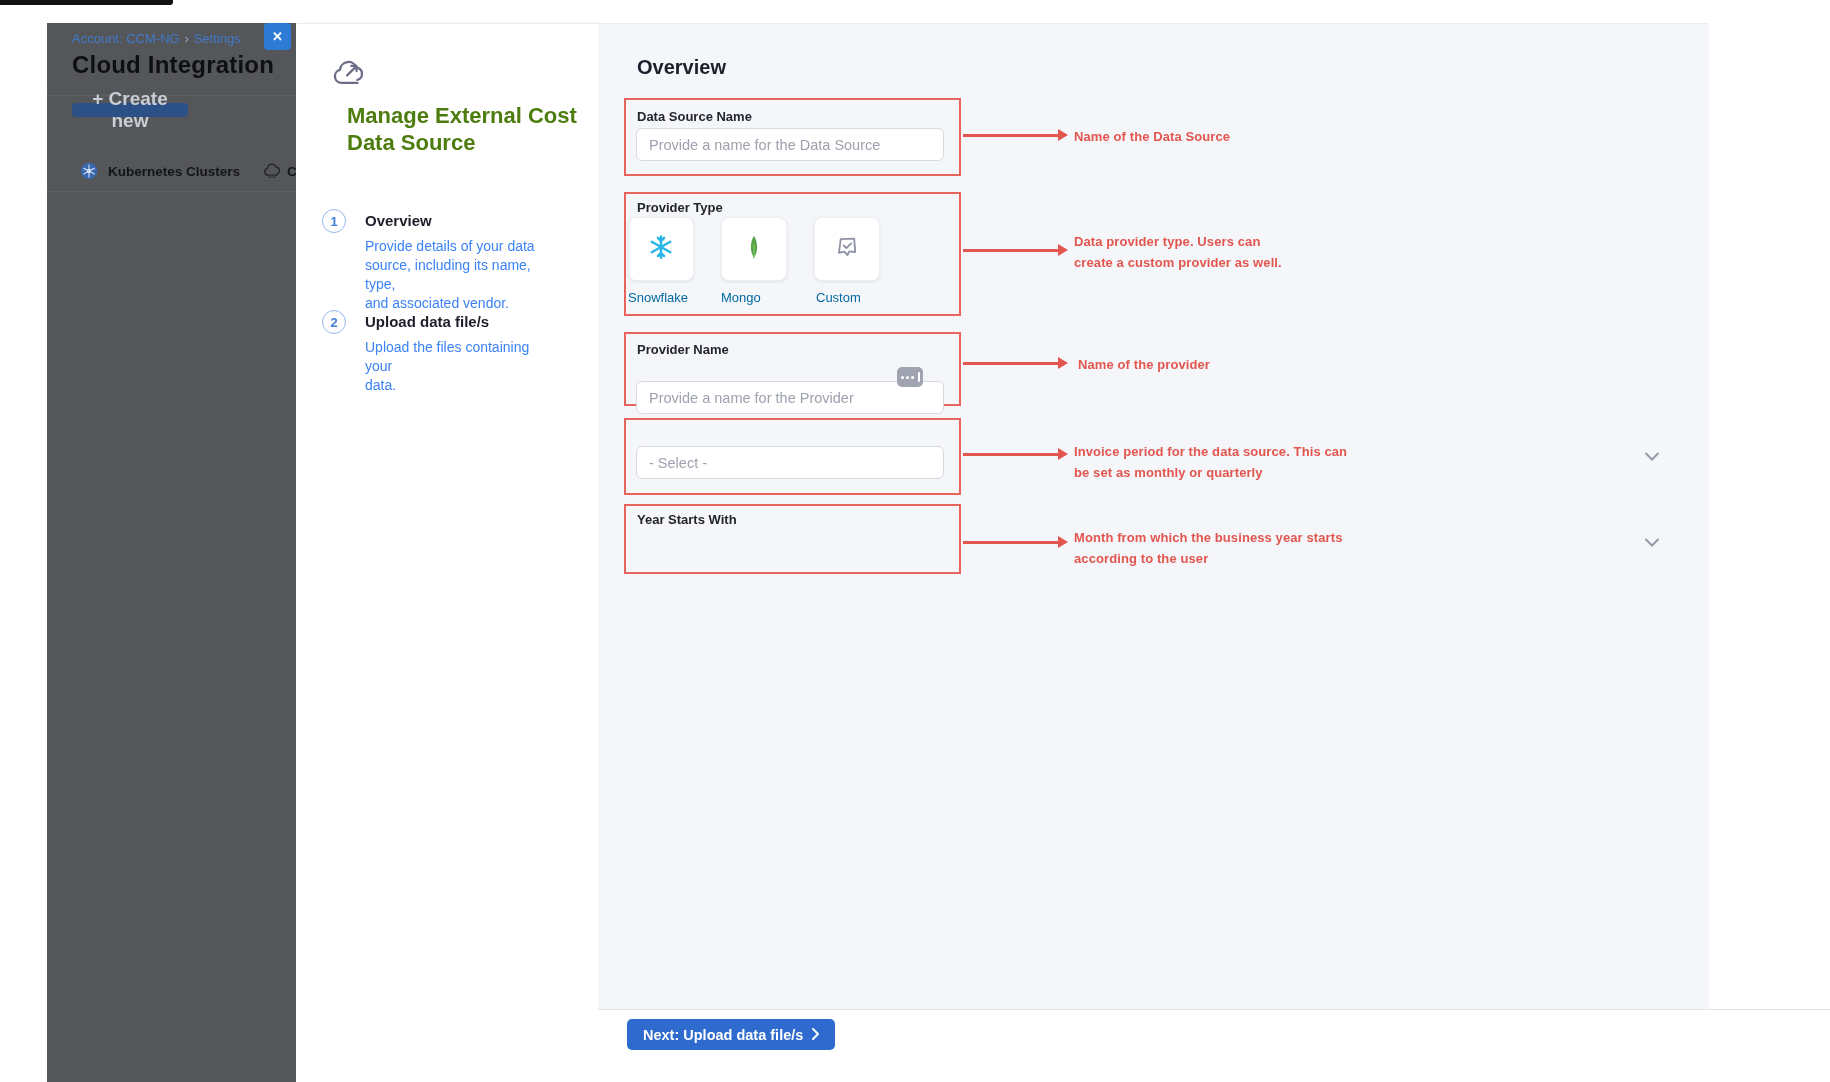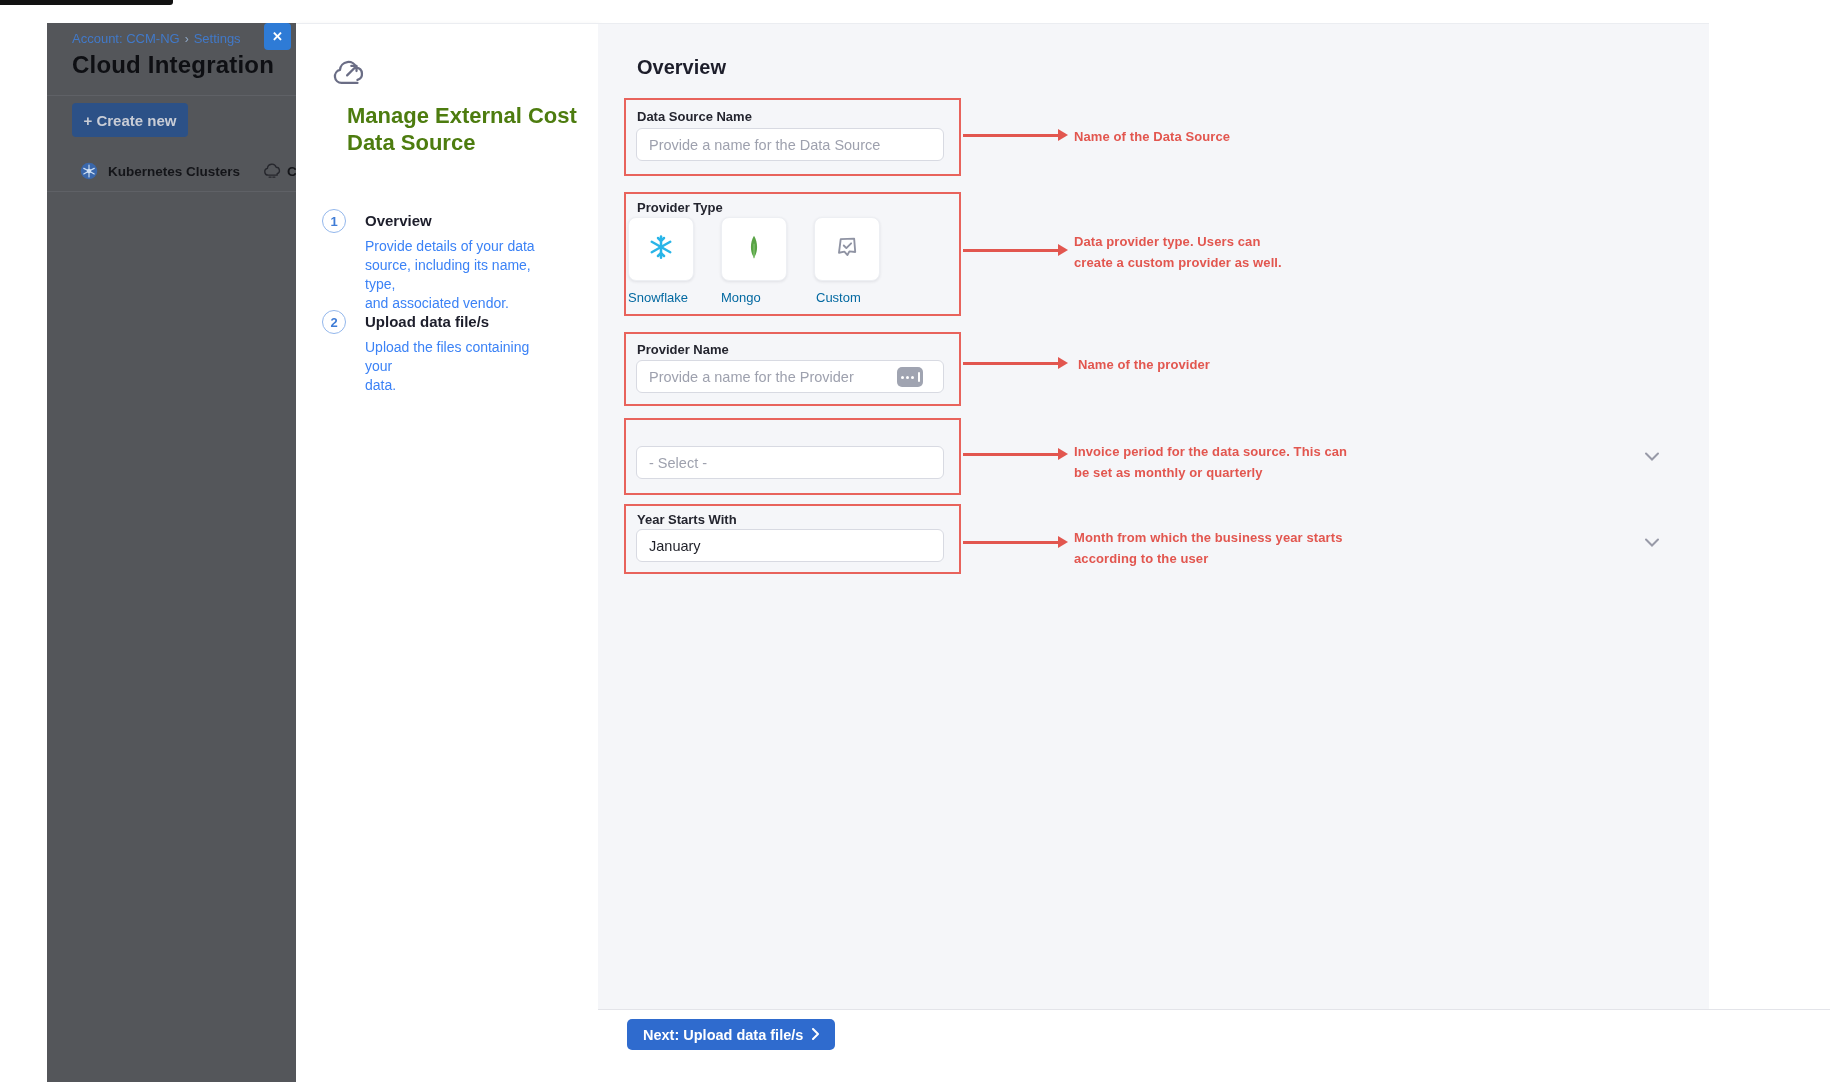--- a/index.html
+++ b/index.html
@@ -17,22 +17,22 @@
 
   
   .top-black{left:0;top:0;width:173px;height:5px;background:#121212;border-radius:0 0 3px 0;}
 
   
   .dim-sidebar{left:47px;top:23px;width:249px;height:1059px;background:#54565a;overflow:hidden;}
   .crumbs{left:72px;top:31px;font-size:13px;color:var(--breadcrumb-blue);white-space:nowrap;}
   .crumbs .sep{color:#8ea6c4;margin:0 5px;font-size:12px;}
   .dim-title{left:72px;top:51px;font-size:24px;font-weight:bold;color:#0e0f13;letter-spacing:.2px;}
   .dim-divider{left:47px;top:95px;width:249px;height:1px;background:#5f6166;}
-  .create-btn{left:72px;top:103px;width:116px;height:34px;background:#2c5187;border-radius:4px;color:#c9cdd6;
-    font-size:15px;font-weight:bold;display:flex;align-items:center;justify-content:center;gap:6px;border:none;cursor:pointer;}
+  .create-btn{left:72px;top:103px;width:116px;height:14px;background:#2c5187;border-radius:4px;color:#c9cdd6;
+    font-size:19px;font-weight:bold;display:flex;align-items:center;justify-content:center;gap:6px;border:none;cursor:pointer;}
   .k8s-row{left:47px;top:152px;width:249px;height:38px;display:flex;align-items:center;}
   .k8s-row .txt{font-size:13.5px;font-weight:bold;color:#141519;margin-left:10px;white-space:nowrap;}
   .k8s-row .icon{margin-left:33px;display:flex;}
   .cloud-tab{position:absolute;left:262px;top:160px;display:flex;align-items:center;gap:5px;
     font-size:13.5px;font-weight:bold;color:#141519;white-space:nowrap;}
   .row-divider{left:47px;top:191px;width:249px;height:1px;background:#5f6166;}
 
   
   .close-btn{left:264px;top:23px;width:27px;height:27px;background:var(--close-blue);border-radius:4px;
     color:#ffffff;font-size:13px;font-weight:bold;display:flex;align-items:center;justify-content:center;cursor:pointer;border:none;}
@@ -69,21 +69,21 @@
   .lbl1{left:637px;top:109px;}
   .lbl2{left:637px;top:200px;}
   .lbl3{left:637px;top:342px;}
   .lbl4{left:637px;top:451px;}
   .lbl5{left:637px;top:512px;}
 
   .text-input{left:636px;width:308px;height:33px;background:#ffffff;border:1px solid #d8dae2;border-radius:6px;
     font-family:inherit;font-size:14.5px;color:#1f2028;padding:0 12px;outline:none;}
   .text-input::placeholder{color:#9ea1ae;opacity:1;}
   .in1{top:128px;}
-  .in2{top:360px;padding-right:44px;}
+  .in2{top:381px;padding-right:44px;}
   .select-box{left:636px;width:308px;height:33px;background:#ffffff;border:1px solid #d8dae2;border-radius:6px;
     font-size:14.5px;display:flex;align-items:center;padding:0 12px;cursor:pointer;}
   .sel1{top:446px;color:#9ea1ae;}
   .sel2{top:529px;color:#1f2028;}
 
   .cards{left:628px;top:217px;width:300px;display:flex;gap:27px;}
   .pcard{width:66px;height:64px;background:#ffffff;border:1px solid #edeff3;border-radius:8px;
     box-shadow:0 1px 3px rgba(40,41,61,.10);display:flex;align-items:center;justify-content:center;cursor:pointer;}
   .card-label{top:290px;font-size:13px;color:#0369a1;text-align:left;}
   .cl1{left:628px;width:66px;}
@@ -241,21 +241,20 @@
       <i></i>
       <span class="bar"></span>
   </div>
 
   <div class="abs redbox box4"></div>
   <div class="abs field-label lbl4">Invoice Period</div>
   <div class="abs select-box sel1">- Select -</div>
 
   <div class="abs redbox box5"></div>
   <div class="abs field-label lbl5">Year Starts With</div>
-  <div class="abs select-box sel2">January</div>
 
   <div class="abs arrow ar1"></div>
   <div class="abs arrow ar2"></div>
   <div class="abs arrow ar3"></div>
   <div class="abs arrow ar4"></div>
   <div class="abs arrow ar5"></div>
 
   <div class="abs annotation an1">Name of the Data Source</div>
   <div class="abs annotation an2">Data provider type. Users can
 create a custom provider as well.</div>

